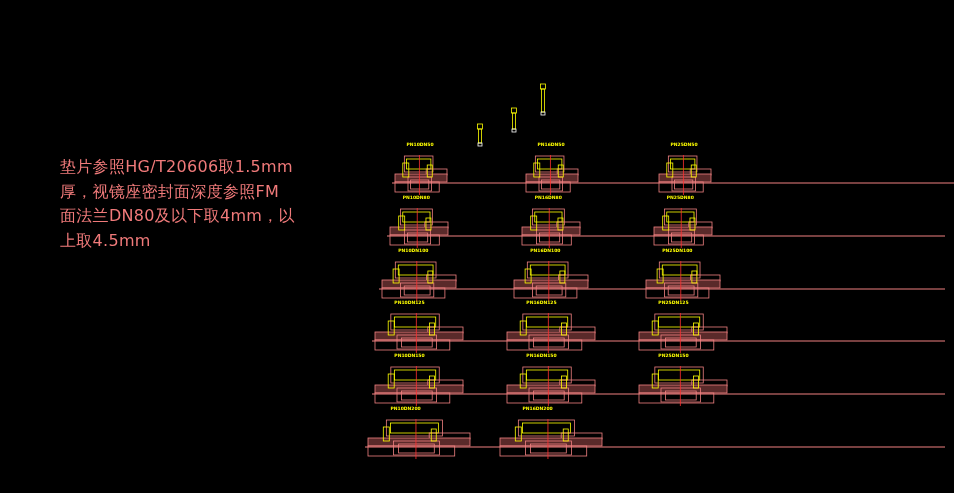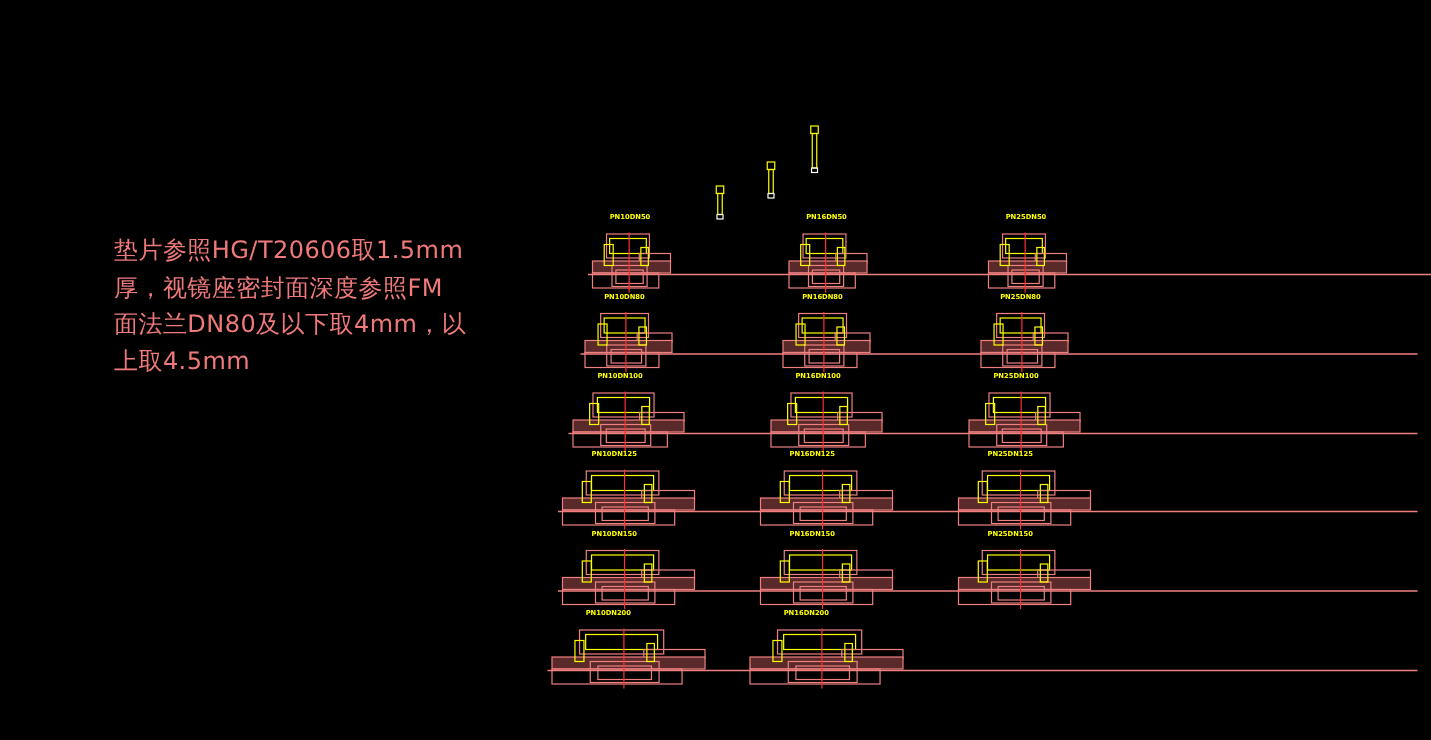--- a/index.html
+++ b/index.html
@@ -1,17 +1,17 @@
 <!DOCTYPE html>
 <html><head>
 <meta charset="utf-8">
 <style>
 html,body{margin:0;padding:0;background:#000;}
 body{width:954px;height:493px;position:relative;overflow:hidden;font-family:"DejaVu Sans",sans-serif;}
-#note{position:absolute;left:76px;top:155px;color:#f07a7a;font-size:16px;line-height:24.5px;white-space:pre;letter-spacing:0.3px;}
+#note{position:absolute;left:60px;top:155px;color:#f07a7a;font-size:16px;line-height:24.5px;white-space:pre;letter-spacing:0.3px;}
 svg{position:absolute;left:0;top:0;}
 .lbl{fill:#ffff00;font-size:4.5px;font-family:"DejaVu Sans",sans-serif;font-weight:bold;}
 </style>
 </head>
 <body>
 
 <div id="note"><span>垫片参照HG/T20606取1.5mm</span>
 <span>厚，视镜座密封面深度参照FM</span>
 <span>面法兰DN80及以下取4mm，以</span>
 <span>上取4.5mm</span></div>

